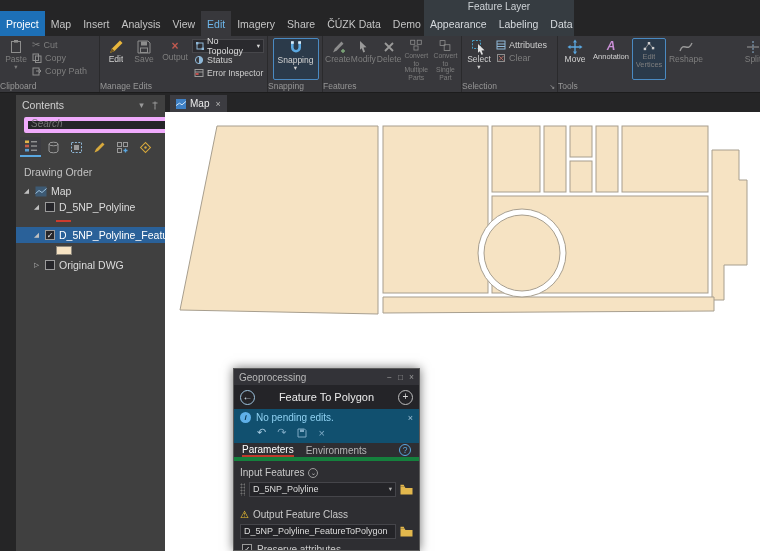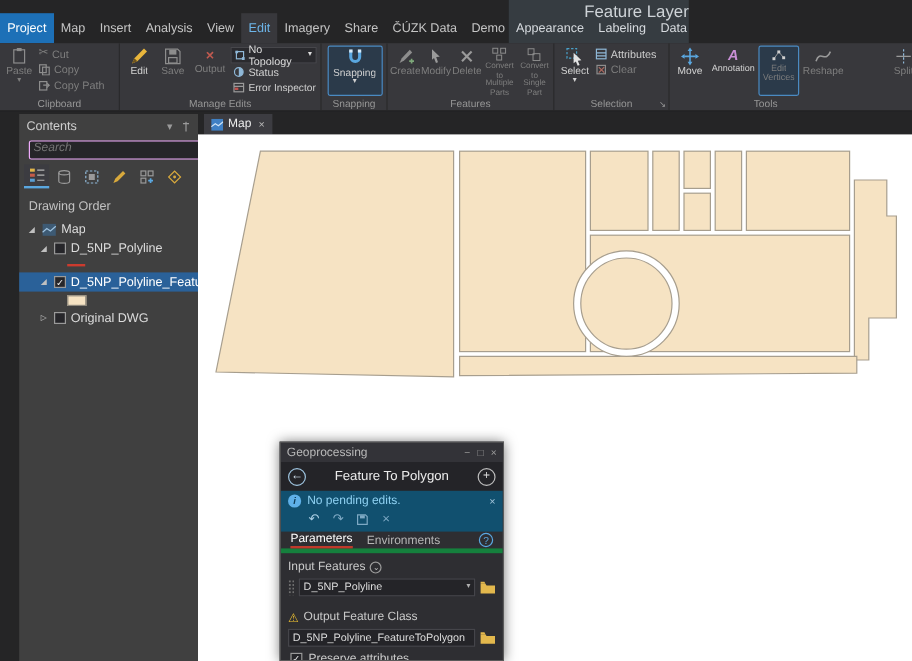--- a/index.html
+++ b/index.html
@@ -3,35 +3,35 @@
 <meta charset="utf-8">
 <style>
   *{margin:0;padding:0;box-sizing:border-box}
   html,body{width:760px;height:551px;overflow:hidden;background:#252526;
     font-family:"Liberation Sans",sans-serif}
   .app{position:relative;width:760px;height:551px;background:#252526;color:#ccc;overflow:hidden}
 
   
   .topbar{position:absolute;left:0;top:0;width:760px;height:36px;background:#252526}
   .ctx-patch{position:absolute;left:424px;top:0;width:150px;height:36px;background:#363c41}
-  .ctx-label{display:block;text-align:right;font-size:14px;color:#ced3d7;padding-top:1px}
+  .ctx-label{display:block;text-align:center;font-size:10px;color:#ced3d7;padding-top:1px}
   .win-title{position:absolute;left:598px;top:3px;width:162px;font-size:10px;color:#c9c9c9;
     white-space:nowrap;overflow:hidden}
   .tabs{position:absolute;left:0;bottom:0;height:25px;display:flex;align-items:stretch}
   .tab{display:flex;align-items:center;padding:0 6px;font-size:10.5px;color:#c5c5c5;white-space:nowrap}
   .tab.accent{background:var(--accent);color:#fff}
   .tab.active{background:#38383c;color:var(--tab_active_text)}
   .ctx-tabs{position:absolute;left:424px;bottom:0;height:25px;display:flex}
   .ctx-tabs .tab{color:#d6dade}
 
   
   .ribbon{position:absolute;left:0;top:36px;width:760px;height:57px;background:#38383c;
     border-bottom:1px solid #1c1c1c;overflow:hidden}
   .grp{position:absolute;top:0;height:56px;border-right:1px solid #2a2a2c}
-  .grp-label{position:absolute;bottom:1px;left:0;right:0;text-align:center;font-size:8.5px;color:#969696;white-space:nowrap}
+  .grp-label{position:absolute;bottom:1px;left:0;right:0;font-size:8.5px;color:#969696;white-space:nowrap}
   .grp-body{position:absolute;top:2px;left:2px;right:1px;height:42px;display:flex;align-items:flex-start}
   .rbig{display:flex;flex-direction:column;align-items:center;padding-top:1px;font-size:8.5px;
     line-height:1.1;text-align:center;color:#d2d2d2;height:42px;overflow:hidden}
   .rbig .cap{max-width:100%;overflow:hidden}
   .rbig.dis{color:#7e7e7e}
   .rcol{display:flex;flex-direction:column;justify-content:flex-start}
   .rsmall{display:flex;align-items:center;gap:3px;height:13px;font-size:9px;color:#cfcfcf;padding:0 2px;white-space:nowrap;overflow:hidden}
   .rsmall.dis{color:#7e7e7e}
   .toggled{border:1px solid var(--toggle_border);background:#2b3a4a;border-radius:2px}
   .ic16{width:16px;height:16px;display:block}
@@ -42,22 +42,22 @@
   .drop{display:flex;align-items:center;gap:3px;height:14px;width:72px;margin-top:1px;
     background:#2a2a2e;border:1px solid #47474b;font-size:9px;color:#dcdcdc;padding:0 3px}
   .launcher{position:absolute;right:2px;bottom:1px;font-size:7px;color:#9a9a9a}
 
   
   .contents{position:absolute;left:16px;top:95px;width:163px;height:456px;background:#404040;
     border-right:2px solid #1c1c1c;font-size:10.5px}
   .pane-title{height:20px;display:flex;align-items:center;padding:0 6px;color:#cfcfcf}
   .pane-icons{margin-left:auto;display:flex;gap:7px;color:#9a9a9a;font-size:9px;align-items:center}
   .searchrow{display:flex;align-items:center;padding:0 4px;height:20px;gap:4px}
-  .searchbox{flex:1;display:flex;align-items:flex-start;height:16px;background:#252528;
-    border:1px solid #f0abfc;border-radius:2px;padding:0 3px;gap:18px}
+  .searchbox{flex:1;display:flex;align-items:flex-end;height:16px;background:#252528;
+    border:4px solid #f0abfc;border-radius:2px;padding:0 3px;gap:18px}
   .searchbox input{flex:1;background:transparent;border:none;outline:none;color:#9a9a9a;
     font-size:10px;font-style:italic;min-width:0;font-family:"Liberation Sans",sans-serif}
   .tabicons{display:flex;gap:2px;padding:2px 4px;height:24px}
   .tabicon{width:21px;height:20px;display:flex;align-items:center;justify-content:center}
   .tabicon.sel{background:#3c3c41;border-bottom:2px solid var(--blue_icon)}
   .section{padding:7px 8px 5px;font-size:10.5px;color:#c2c2c2}
   .trow{display:flex;align-items:center;height:16px;color:#dcdcdc;gap:4px;white-space:nowrap;overflow:hidden}
   .trow .lbl{overflow:hidden;text-overflow:clip}
   .trow.sel{background:var(--selection);color:#fff}
   .chk{width:10px;height:10px;border:1px solid #9a9a9a;background:#26262a;display:flex;

